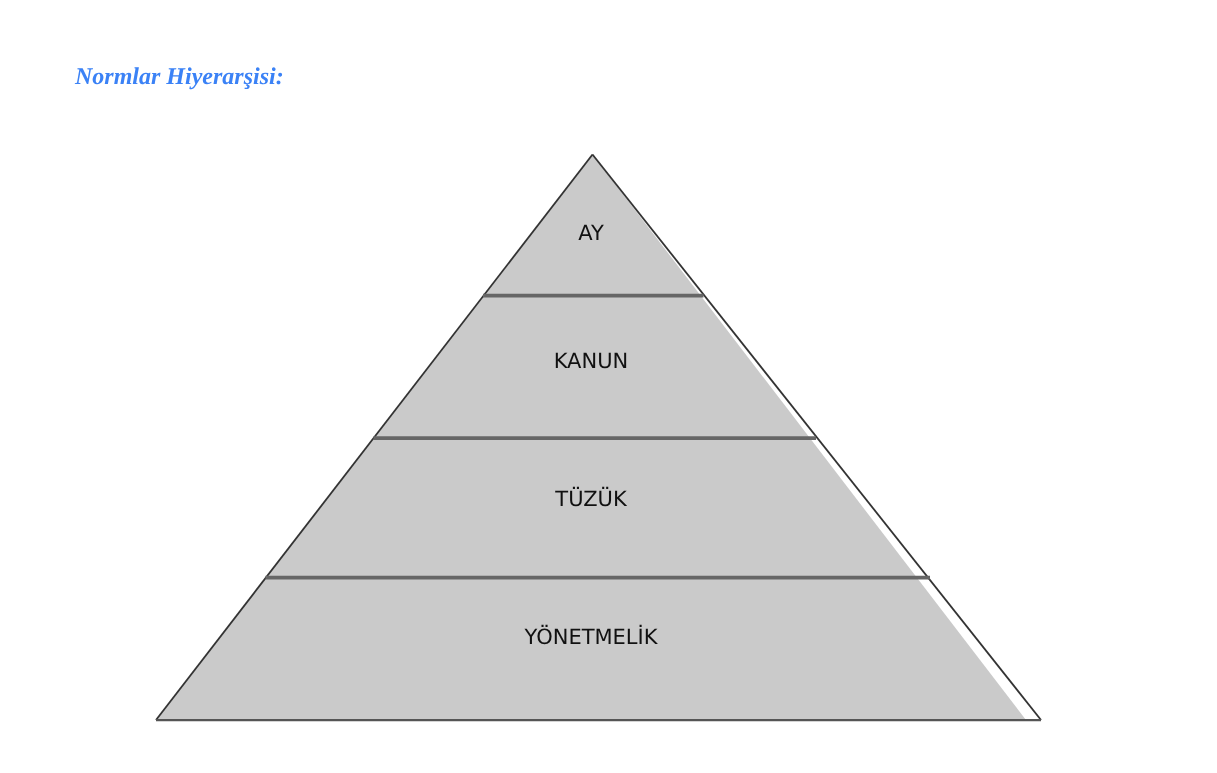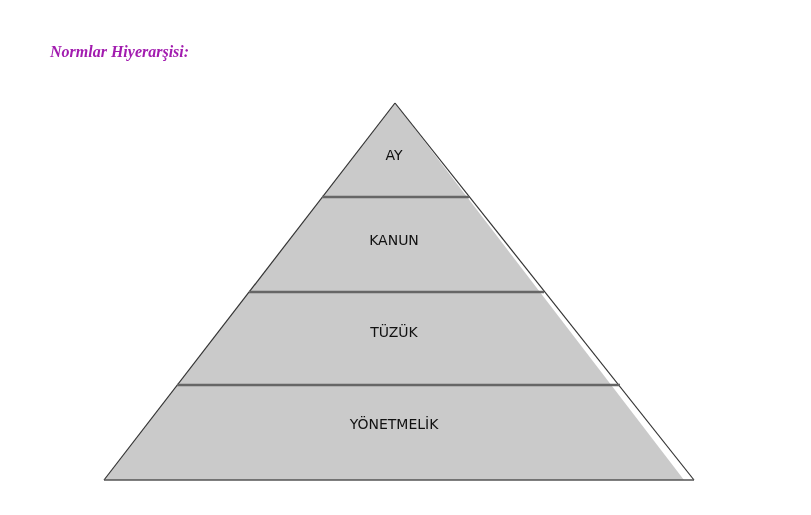--- a/index.html
+++ b/index.html
@@ -1,20 +1,20 @@
 <!DOCTYPE html>
 <html><head>
   <meta charset="utf-8">
   <style>
     html, body { margin: 0; padding: 0; background: #ffffff; }
     body { width: 811px; height: 515px; position: relative; overflow: hidden; }
     .title {
       position: absolute; left: 50px; top: 43px;
       font-family: "Liberation Serif", serif; font-weight: bold; font-style: italic;
-      font-size: 16px; color: #a21caf;
+      font-size: 16px; color: #3b82f6;
     }
     svg.pyramid { position: absolute; left: 0; top: 0; }
     .lbl { font-family: "DejaVu Sans", sans-serif; font-size: 14px; fill: #111; }
   </style>
 </head>
 <body>
 
 <div class="title">Normlar Hiyerarşisi:</div>
 
 <svg class="pyramid" width="811" height="515">

